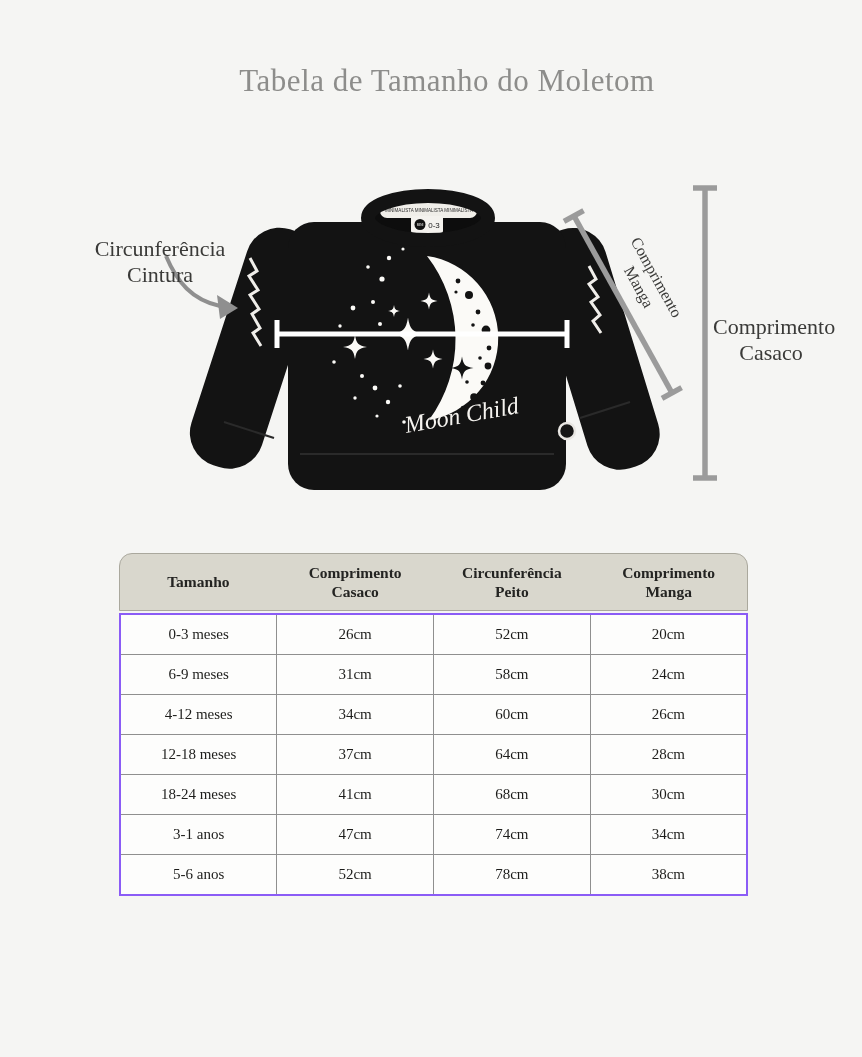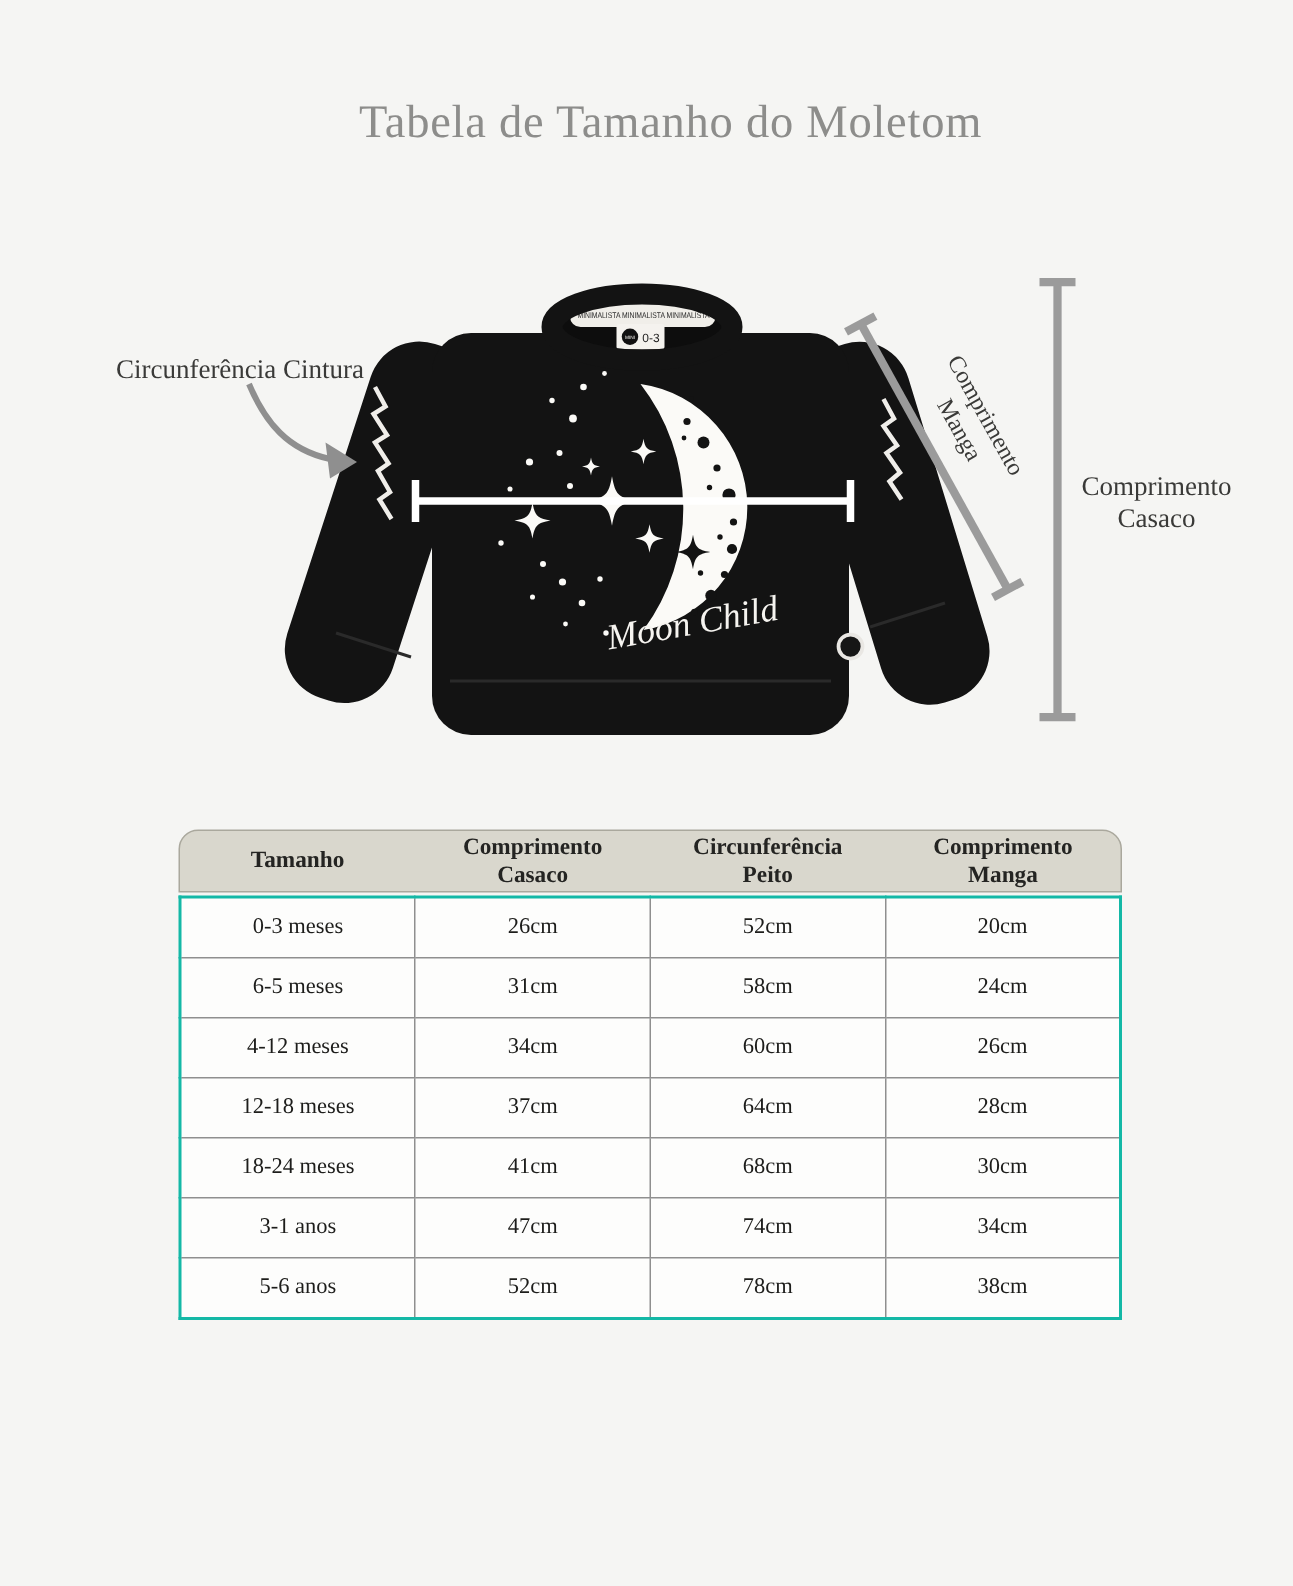--- a/index.html
+++ b/index.html
@@ -12,44 +12,44 @@
   }
   .page-title{
     position:absolute;left:0;top:47px;width:100%;
     margin:16px;text-align:center;
     font-size:31px;font-weight:400;letter-spacing:0.5px;
     color:#8d8d8b;
   }
   .illu-svg{position:absolute;left:0;top:140px;}
   .measure-label{
     position:absolute;color:#3a3a38;text-align:center;
-    font-size:18px;line-height:1.18;
+    font-size:22px;line-height:1.18;
   }
   .label-waist{left:70px;top:236px;width:180px;}
   .label-casaco{left:713px;top:314px;width:116px;}
   .label-manga{
     left:577px;top:262px;width:140px;font-size:16px;line-height:1.28;
     transform:rotate(61deg);transform-origin:50% 50%;
   }
   .measure-label span{display:block;}
 
   .size-table{position:absolute;left:119px;top:553px;width:629px;}
   .size-table .thead{
     box-sizing:border-box;
-    height:42px;margin-bottom:2px;
+    height:58px;margin-bottom:2px;
     background:#d9d7cd;border:1px solid #aaa89d;
     border-radius:13px 13px 0 0;
     display:grid;grid-template-columns:repeat(4,1fr);
     align-items:center;justify-items:center;
     font-weight:bold;font-size:15.5px;color:#242422;
     text-align:center;line-height:1.25;
   }
   .size-table table{
     width:100%;border-collapse:collapse;table-layout:fixed;
-    background:#fdfdfc;border:2px solid #14b8a6;
+    background:#fdfdfc;border:2px solid #8b5cf6;
   }
   .size-table td{
     height:39px;border:1px solid #8f8f8f;
     text-align:center;vertical-align:middle;
     font-size:15px;color:#1d1d1b;padding:0 4px;
   }
 </style>
 </head>
 <body>
 
@@ -193,21 +193,21 @@
     </div>
     <table>
       <tbody>
         <tr>
           <td>0-3 meses</td>
           <td>26cm</td>
           <td>52cm</td>
           <td>20cm</td>
         </tr>
         <tr>
-          <td>6-5 meses</td>
+          <td>6-9 meses</td>
           <td>31cm</td>
           <td>58cm</td>
           <td>24cm</td>
         </tr>
         <tr>
           <td>4-12 meses</td>
           <td>34cm</td>
           <td>60cm</td>
           <td>26cm</td>
         </tr>

